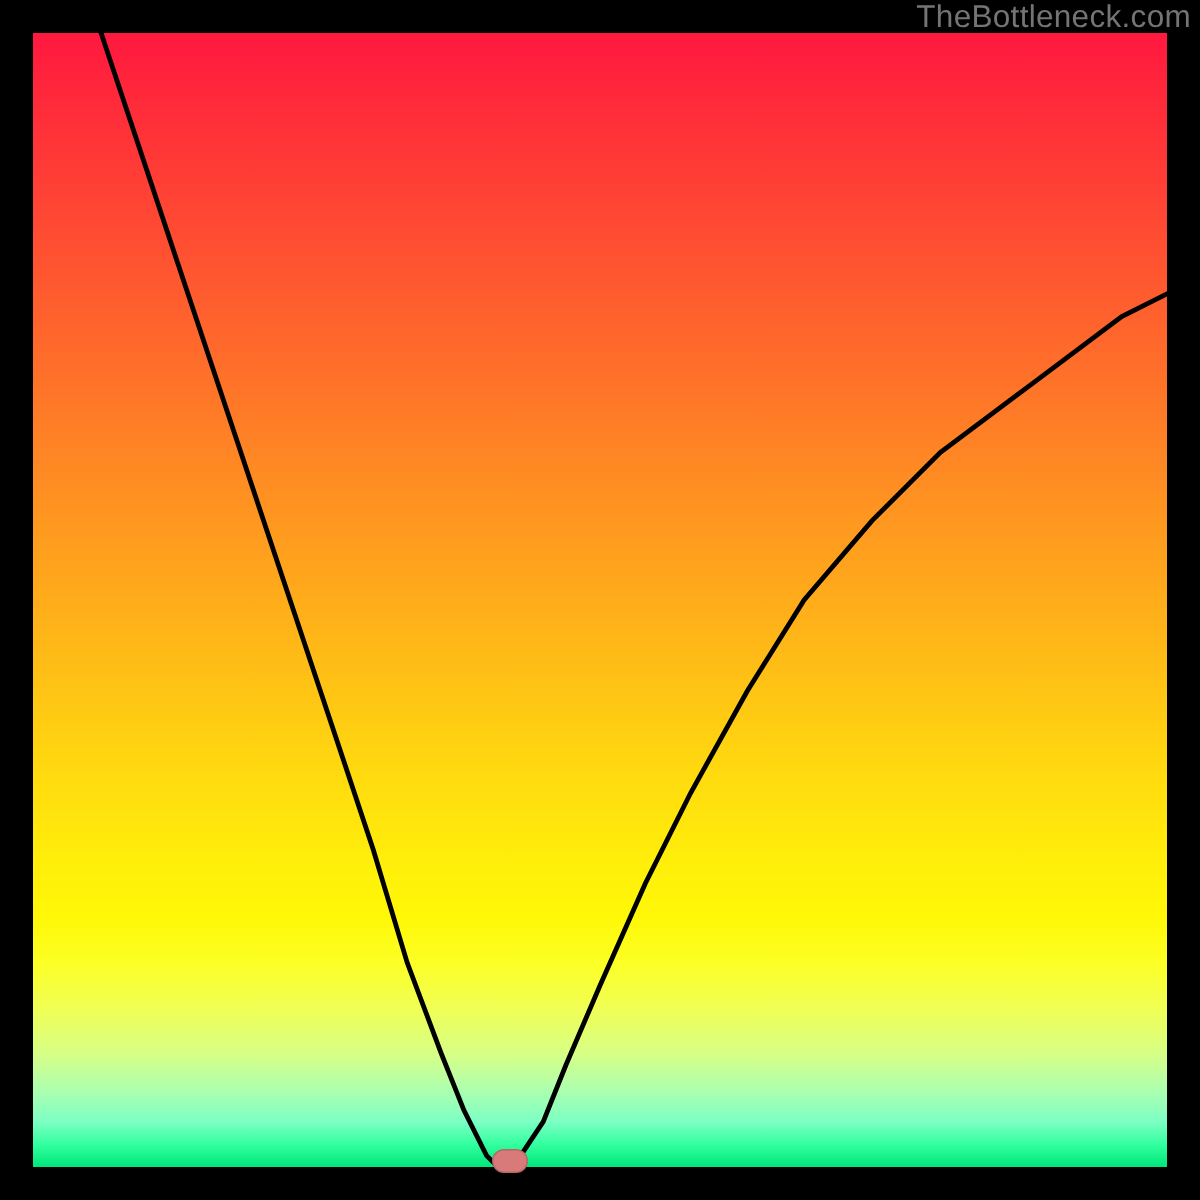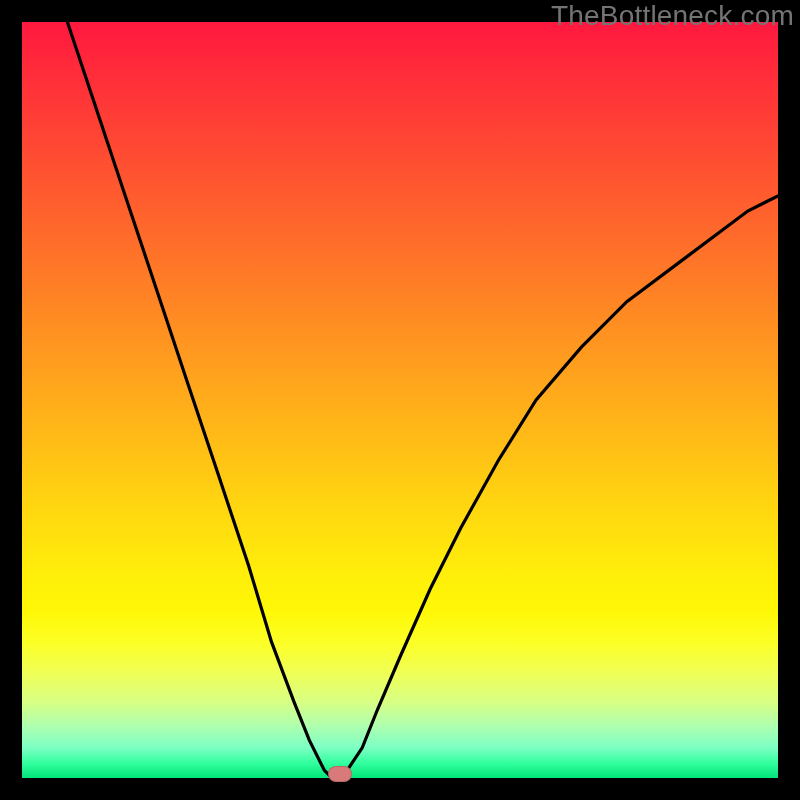--- a/index.html
+++ b/index.html
@@ -50,21 +50,21 @@
       #7dffc4 96%,
       #33ff9f 98%,
       #00e67a 100%
     );
   }
   .watermark {
     position: absolute;
     top: 0px;
     right: 6px;
     color: #747474;
-    font-size: 28px;
+    font-size: 21px;
     font-weight: 500;
     letter-spacing: 0.2px;
     margin-left: 34px;
   }
   svg.curve {
     position: absolute;
     left: 0;
     top: 0;
     width: 756px;
     height: 756px;

